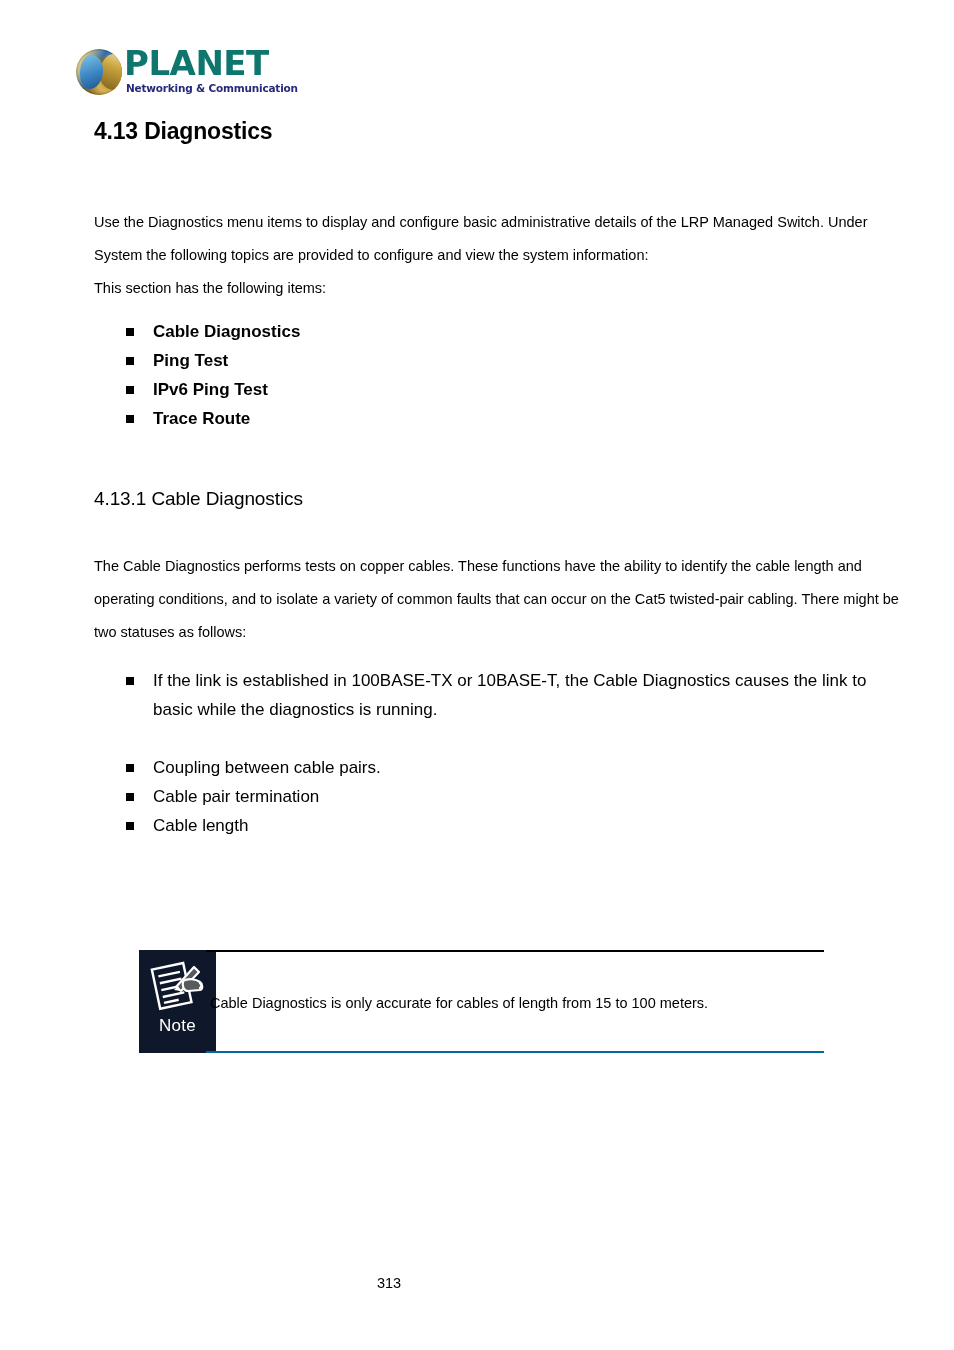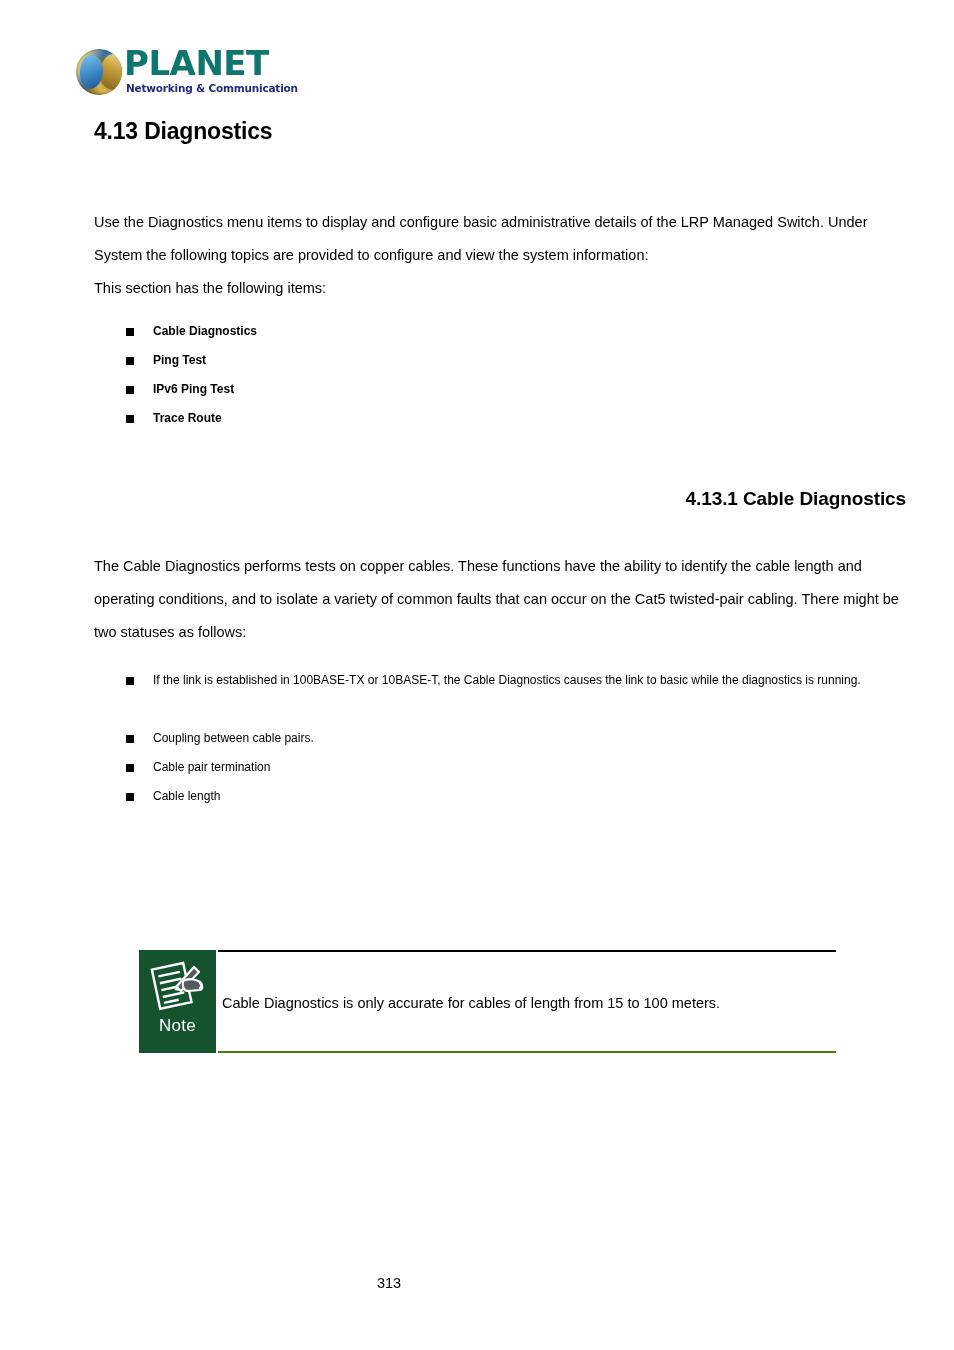--- a/index.html
+++ b/index.html
@@ -100,25 +100,24 @@
     font-family: "Liberation Sans", sans-serif;
     font-size: 23px;
     font-weight: bold;
     margin: 0 0 0 0;
     letter-spacing: -0.2px;
     line-height: 1.15;
   }
   h2.sub-title {
     font-family: "Liberation Sans", sans-serif;
     font-size: 19px;
-    font-weight: bold;
+    font-weight: normal;
     margin: 0;
     letter-spacing: -0.1px;
     line-height: 1.15;
-    text-align: right;
   }
 
   p.body {
     font-size: 14.5px;
     line-height: 33px;
     margin: 0;
     text-align: left;
   }
 
   .gap-31 { height: 31px; }
@@ -128,21 +127,21 @@
   .gap-12 { height: 12px; }
 
   ul.sq-list {
     list-style: none;
     margin: 0;
     padding: 0;
   }
   ul.sq-list > li {
     position: relative;
     padding-left: 59px;
-    font-size: 12px;
+    font-size: 17px;
     line-height: 29px;
     margin: 0 0 0 0;
   }
   ul.sq-list > li .bullet {
     position: absolute;
     left: 32px;
     top: 11px;
     width: 8px;
     height: 8px;
     background: #000000;
@@ -165,21 +164,21 @@
     top: 950px;
     width: 700px;
     height: 105px;
   }
   .note-icon-box {
     position: absolute;
     left: 0;
     top: 0;
     width: 77px;
     height: 103px;
-    background: #14532d;
+    background: #0f172a;
     display: flex;
     flex-direction: column;
     align-items: center;
     justify-content: flex-start;
     text-align: right;
   }
   .note-icon-glyph {
     margin-top: 9px;
     width: 56px;
     height: 54px;
@@ -187,26 +186,26 @@
   .note-word {
     font-family: "Liberation Sans", sans-serif;
     font-size: 17px;
     color: #ffffff;
     line-height: 1;
     margin-top: 4px;
     letter-spacing: 0.3px;
   }
   .note-body {
     position: absolute;
-    left: 79px;
+    left: 67px;
     top: 0;
     width: 618px;
     height: 103px;
     border-top: 2px solid #000000;
-    border-bottom: 2px solid #4d7c0f;
+    border-bottom: 2px solid #0369a1;
     box-sizing: border-box;
   }
   .note-text {
     position: absolute;
     left: 4px;
     top: 41px;
     font-size: 14.5px;
     line-height: 20px;
     color: #000000;
     white-space: nowrap;

